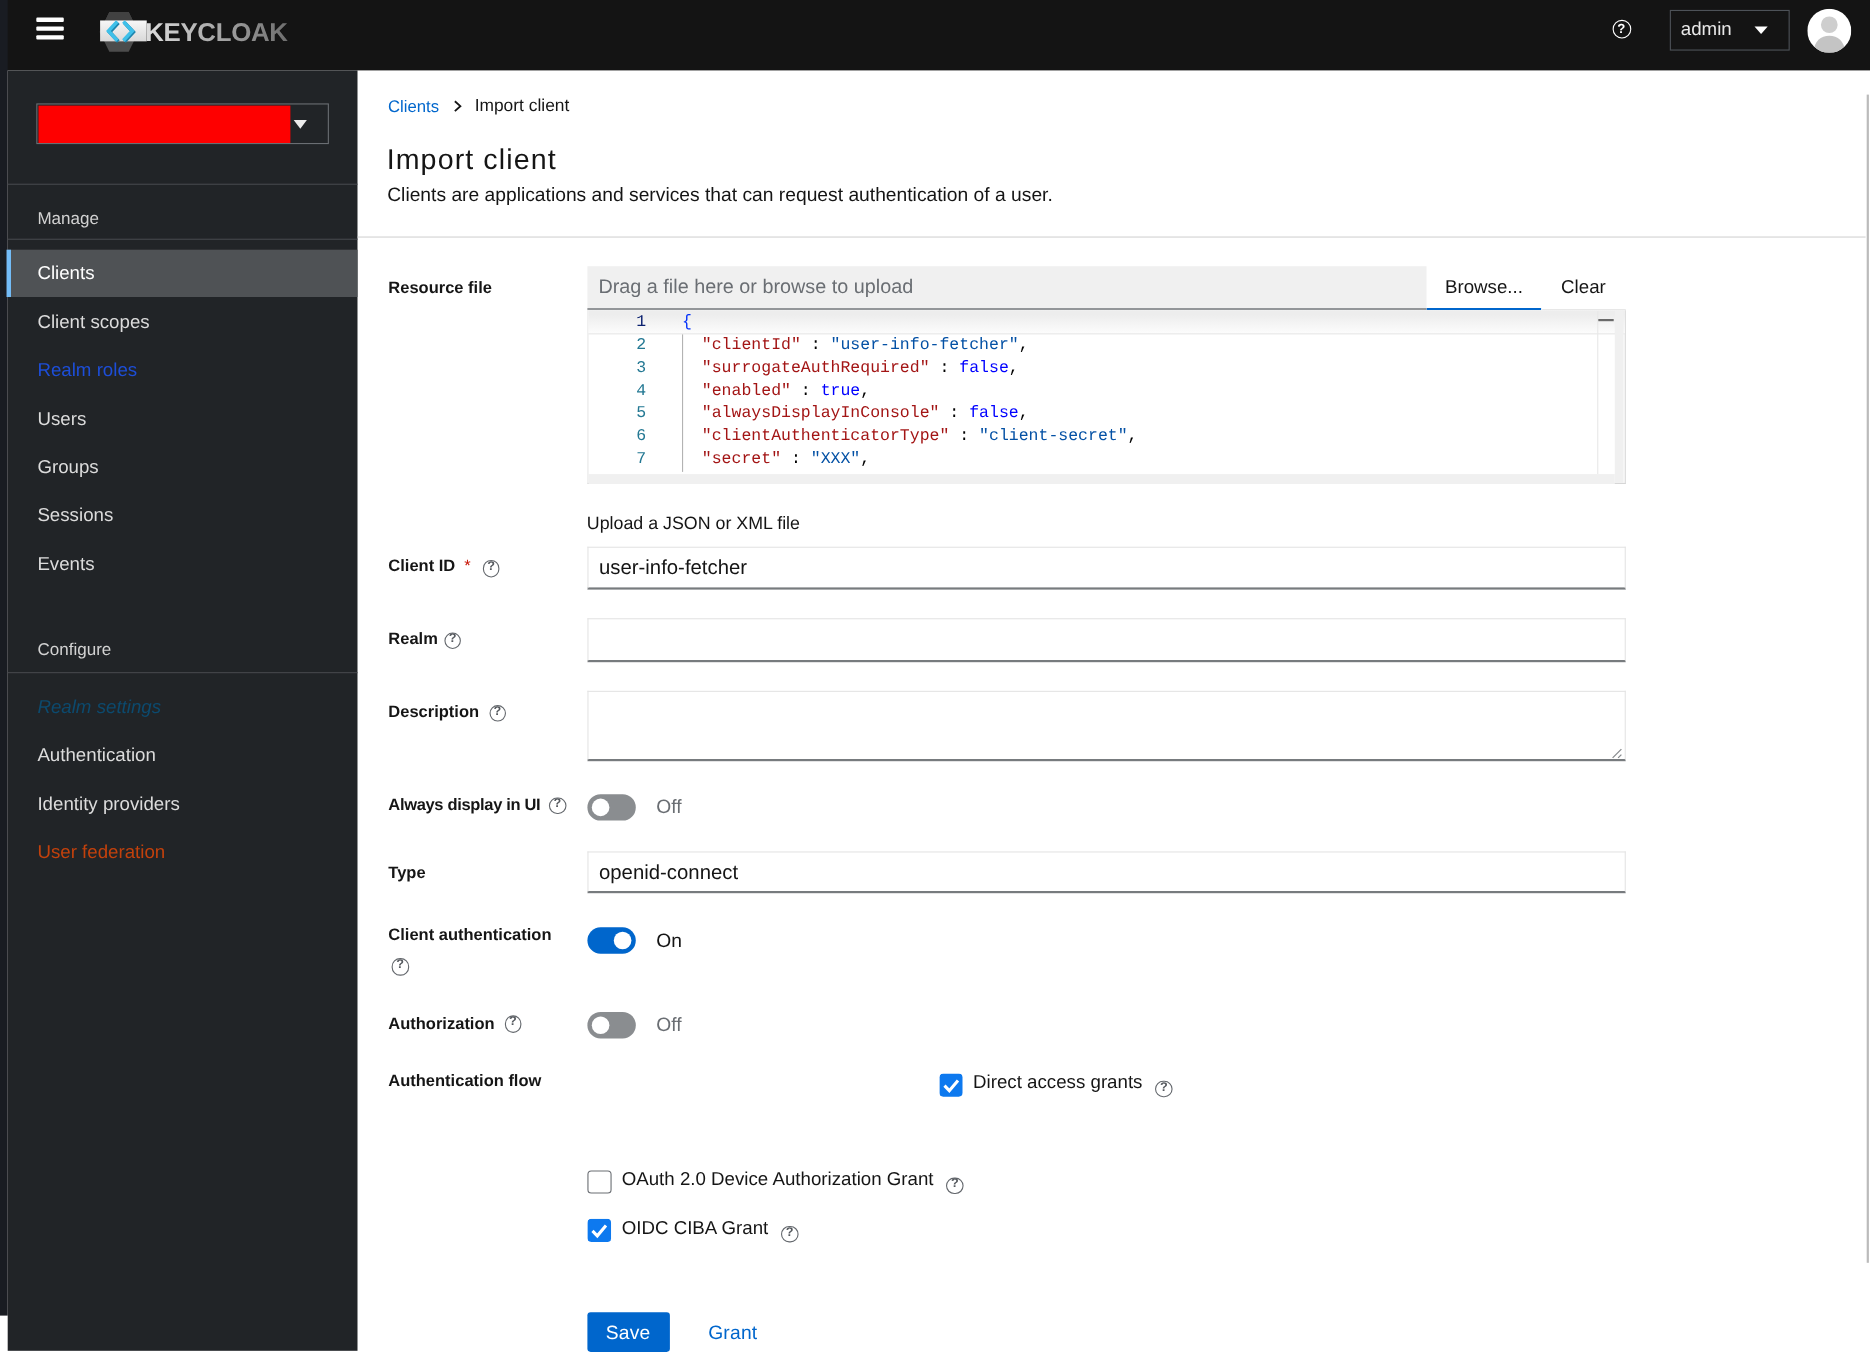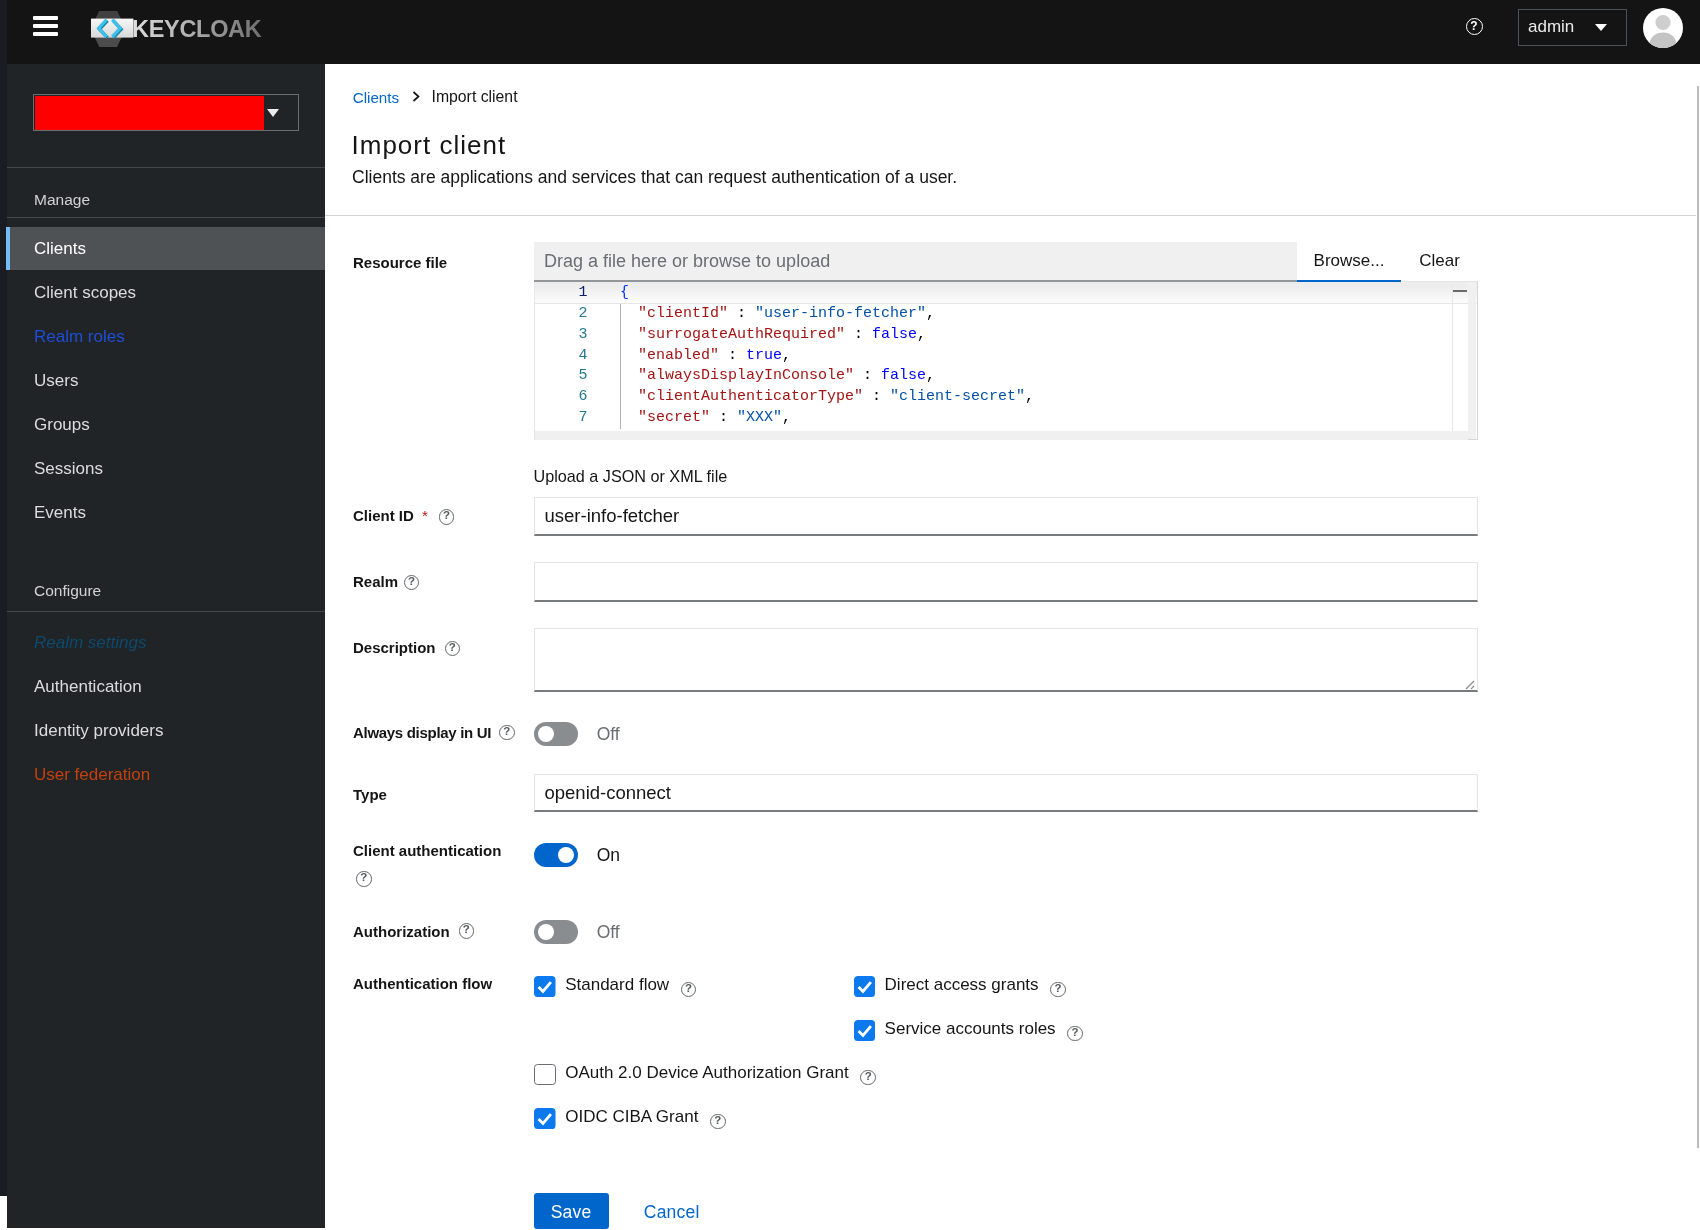--- a/index.html
+++ b/index.html
@@ -205,50 +205,36 @@
 
   <div class="lbl" style="left:353px;top:930.5px;transform:translateY(-50%);">Authorization</div>
   <div class="qabs" style="left:458.5px;top:923px;">?</div>
   <div class="toggle" style="left:533.5px;top:919.5px;background:#8a8d90;">
     <div class="knob" style="left:4px;"></div>
     </div>
   <div class="tlabel" style="left:596.7px;top:931.8px;color:#6a6e73;">Off</div>
 
   <div class="lbl" style="left:353px;top:982.8px;transform:translateY(-50%);">Authentication flow</div>
 
-  <div class="cbrow" style="left:534.2px;top:975.5px;width:400px;">
-    <svg class="cbox" width="21.5" height="21.5" viewBox="0 0 21.5 21.5">
-        <rect width="21.5" height="21.5" rx="3.5" fill="#0d79ef"></rect>
-      <path d="M4.6,11 L9,15.5 L16.9,6.2" fill="none" stroke="#fff" stroke-width="2.8"></path>
-      </svg>
-    <span class="cbl">Standard flow <span class="qicon" style="margin-left:7px;vertical-align:-1.5px;">?</span></span>
-  </div>
   <div class="cbrow" style="left:853.6px;top:975.5px;width:400px;">
     <svg class="cbox" width="21.5" height="21.5" viewBox="0 0 21.5 21.5">
         <rect width="21.5" height="21.5" rx="3.5" fill="#0d79ef"></rect>
       <path d="M4.6,11 L9,15.5 L16.9,6.2" fill="none" stroke="#fff" stroke-width="2.8"></path>
       </svg>
     <span class="cbl">Direct access grants <span class="qicon" style="margin-left:7px;vertical-align:-1.5px;">?</span></span>
-  </div>
-  <div class="cbrow" style="left:853.6px;top:1019.5px;width:400px;">
-    <svg class="cbox" width="21.5" height="21.5" viewBox="0 0 21.5 21.5">
-        <rect width="21.5" height="21.5" rx="3.5" fill="#0d79ef"></rect>
-      <path d="M4.6,11 L9,15.5 L16.9,6.2" fill="none" stroke="#fff" stroke-width="2.8"></path>
-      </svg>
-    <span class="cbl">Service accounts roles <span class="qicon" style="margin-left:7px;vertical-align:-1.5px;">?</span></span>
   </div>
   <div class="cbrow" style="left:534.2px;top:1063.5px;width:500px;">
     <span class="cbox off"></span>
     <span class="cbl">OAuth 2.0 Device Authorization Grant <span class="qicon" style="margin-left:7px;vertical-align:-1.5px;">?</span></span>
   </div>
   <div class="cbrow" style="left:534.2px;top:1107.5px;width:400px;">
     <svg class="cbox" width="21.5" height="21.5" viewBox="0 0 21.5 21.5">
         <rect width="21.5" height="21.5" rx="3.5" fill="#0d79ef"></rect>
       <path d="M4.6,11 L9,15.5 L16.9,6.2" fill="none" stroke="#fff" stroke-width="2.8"></path>
       </svg>
     <span class="cbl">OIDC CIBA Grant <span class="qicon" style="margin-left:7px;vertical-align:-1.5px;">?</span></span>
   </div>
 
   <div class="abs" style="left:534px;top:1193px;width:74.5px;height:36px;background:#0066cc;border-radius:3px;"></div>
   <div class="abs" style="left:571px;top:1211.5px;transform:translate(-50%,-50%);font-size:17.5px;letter-spacing:0.2px;color:#fff;">Save</div>
-  <div class="abs" style="left:643.8px;top:1211.5px;transform:translateY(-50%);font-size:17.5px;letter-spacing:0.2px;color:#0066cc;">Cancel</div>
+  <div class="abs" style="left:643.8px;top:1211.5px;transform:translateY(-50%);font-size:17.5px;letter-spacing:0.2px;color:#0066cc;">Grant</div>
 
 </div>
 
 </body></html>

